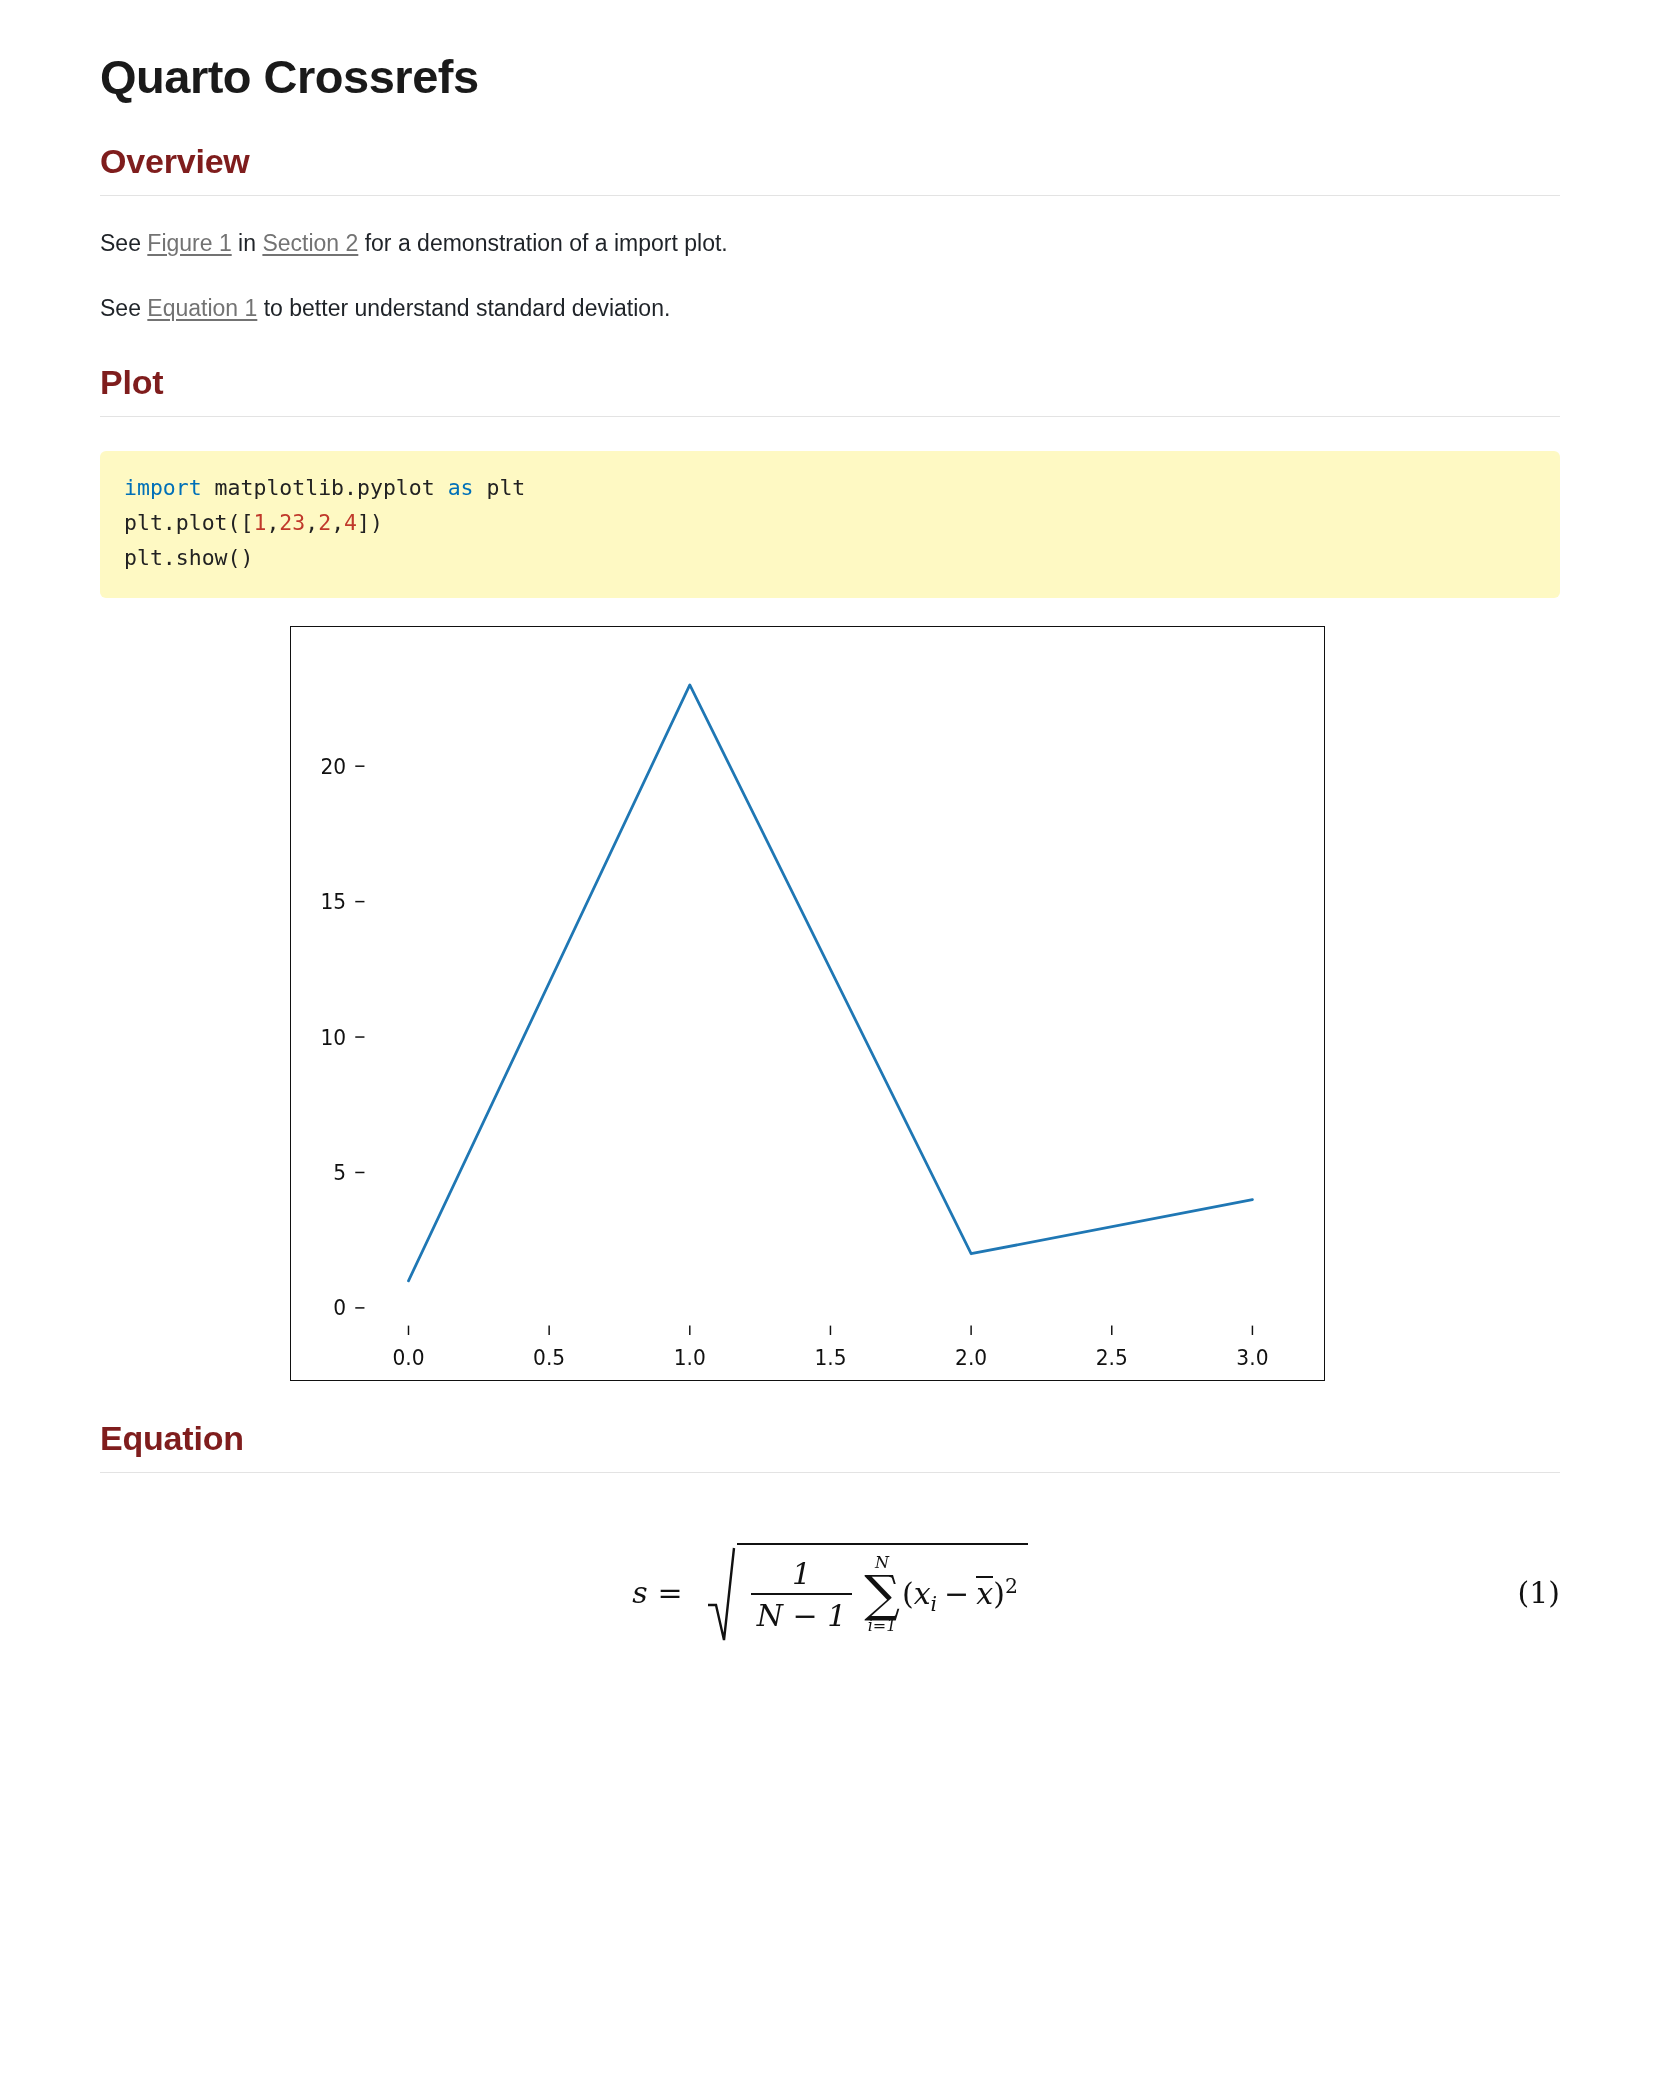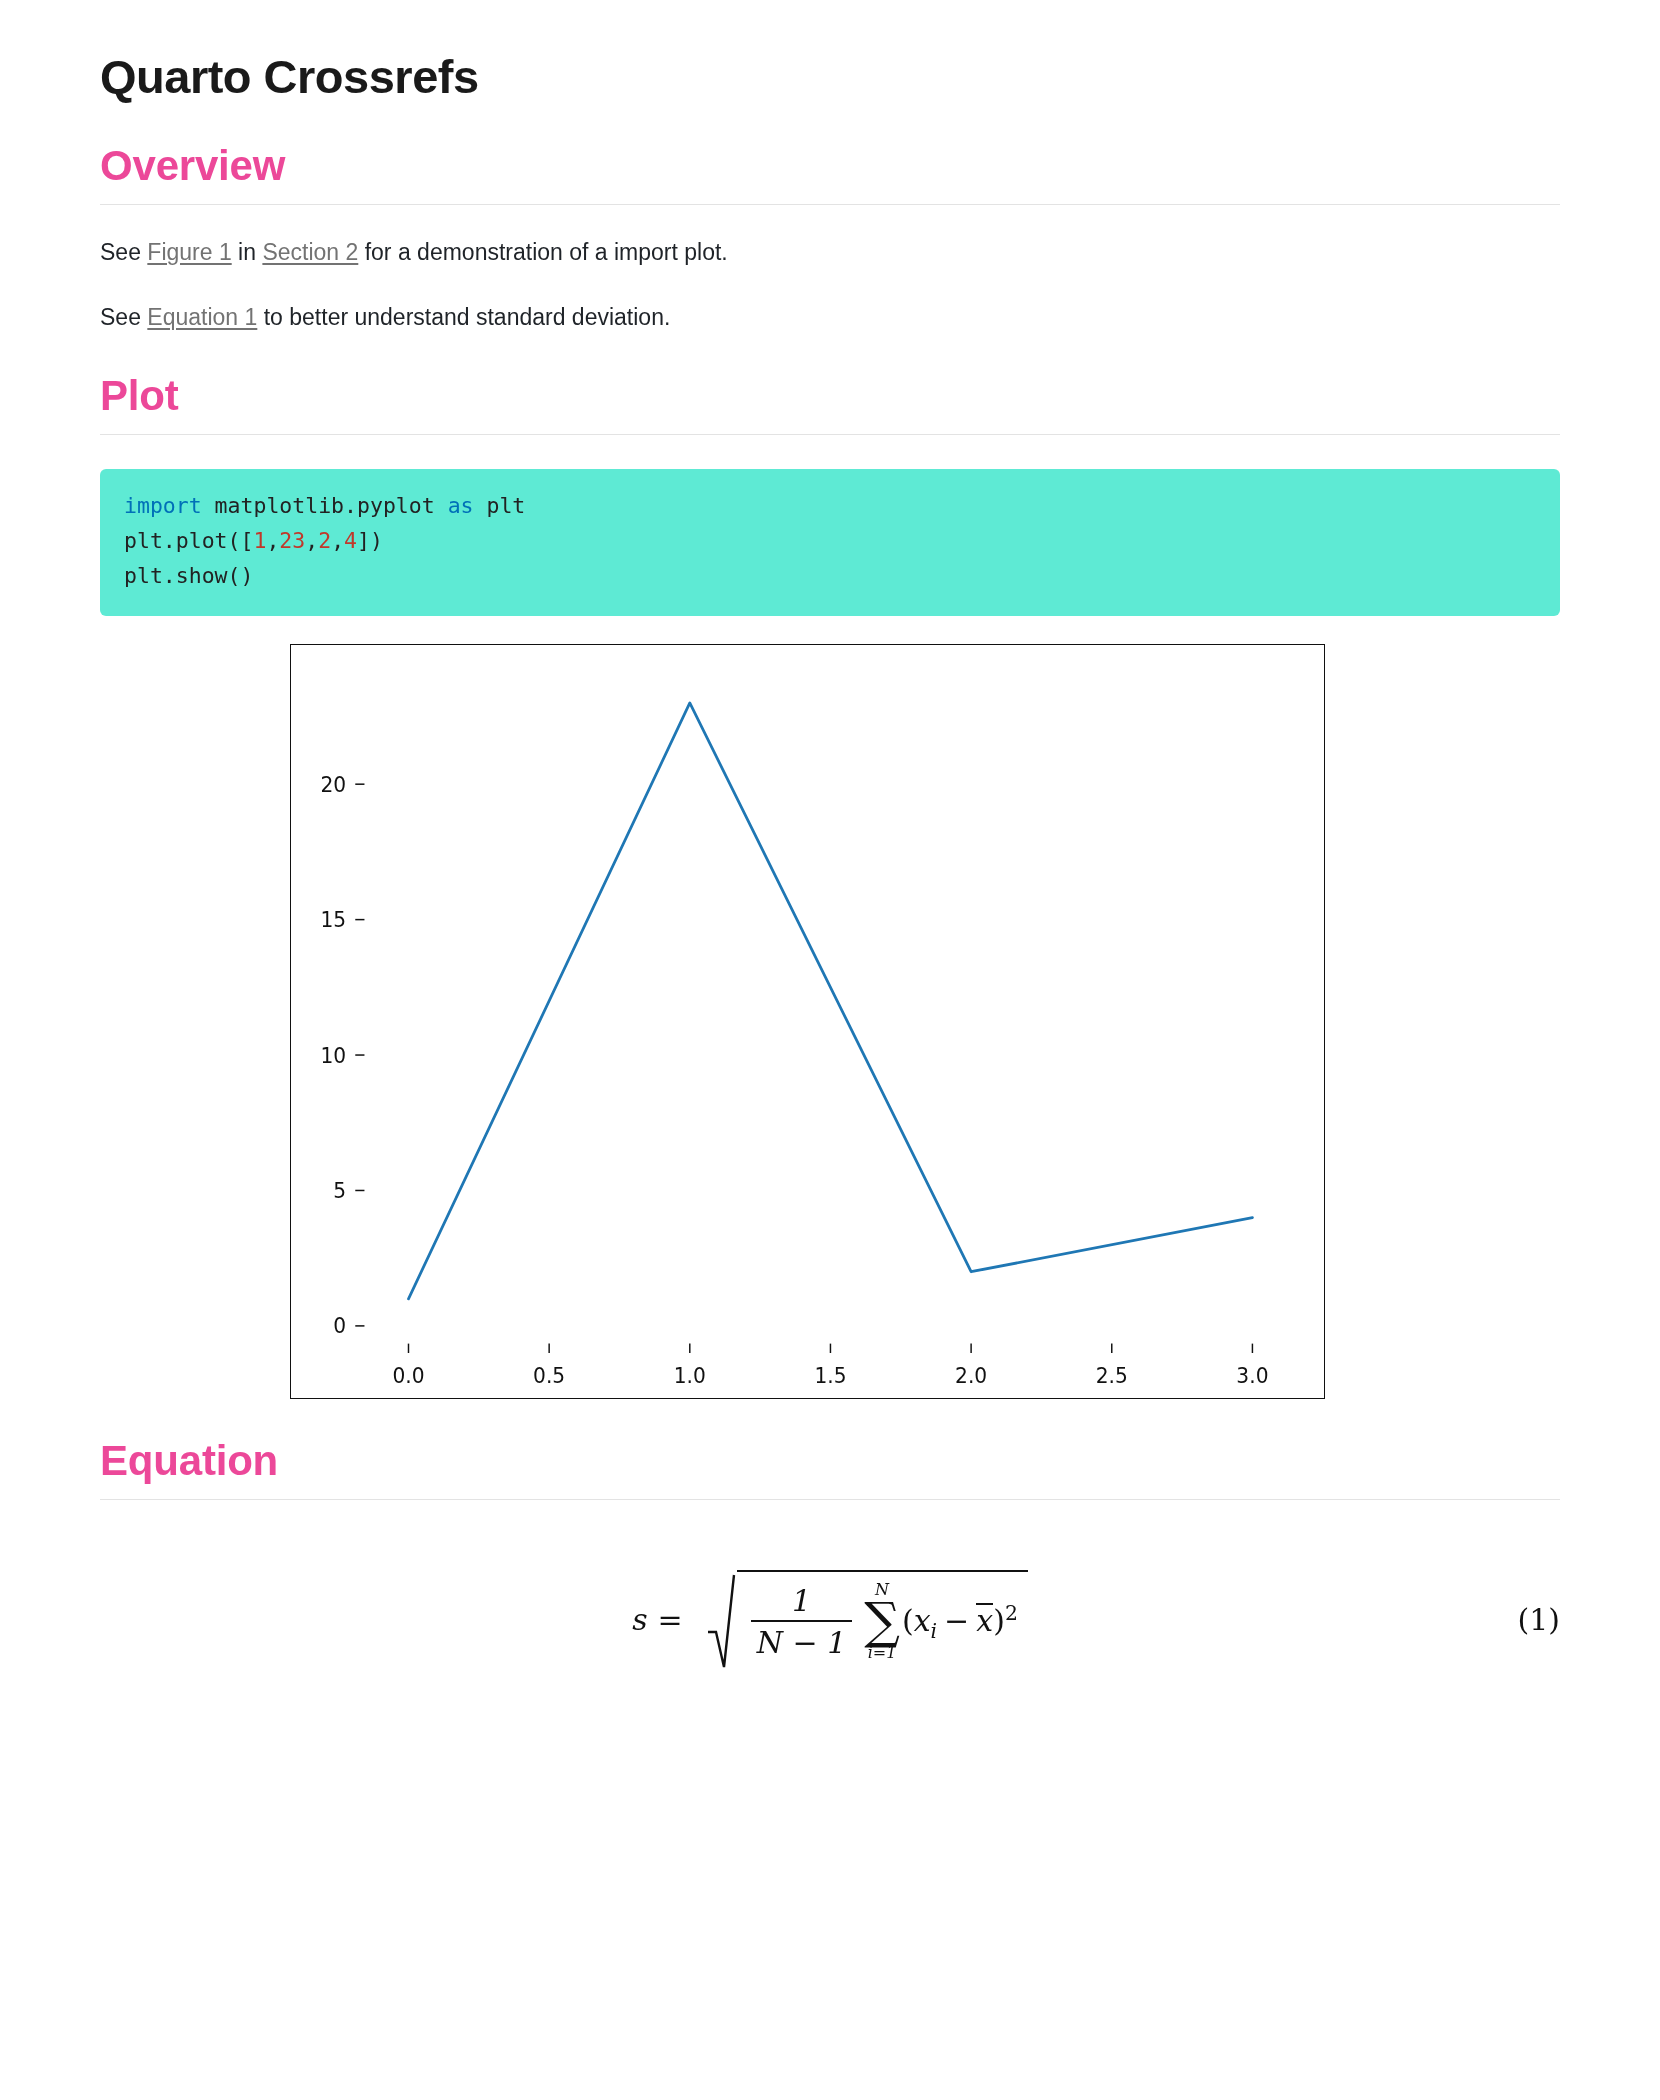--- a/index.html
+++ b/index.html
@@ -18,44 +18,44 @@
   }
   h1.doc-title {
     font-size: 47px;
     line-height: 1.15;
     font-weight: bold;
     margin: 20px 0 0 0;
     letter-spacing: -0.5px;
     color: #1a1a1a;
   }
   h2.section-title {
-    font-size: 42px;
+    font-size: 34px;
     font-weight: bold;
     margin: 38px 0 0 0;
-    color: #ec4899;
+    color: #7f1d1d;
     letter-spacing: -0.2px;
   }
   .rule {
     border: 0;
     border-top: 1px solid #e3e3e3;
     margin: 14px 0 0 0;
   }
   p.para {
     font-size: 23px;
     line-height: 1.5;
     margin: 30px 0 0 0;
     color: #1f2328;
   }
   a.xref {
     color: #737373;
     text-decoration: underline;
     text-underline-offset: 3px;
   }
   .code-block {
-    background: #5eead4;
+    background: #fef9c3;
     border-radius: 6px;
     margin: 34px 0 0 0;
     padding: 20px 24px 22px 24px;
     font-family: "DejaVu Sans Mono", monospace;
     font-size: 21.5px;
     line-height: 1.62;
     color: #222;
     white-space: pre;
     overflow-x: auto;
   }

